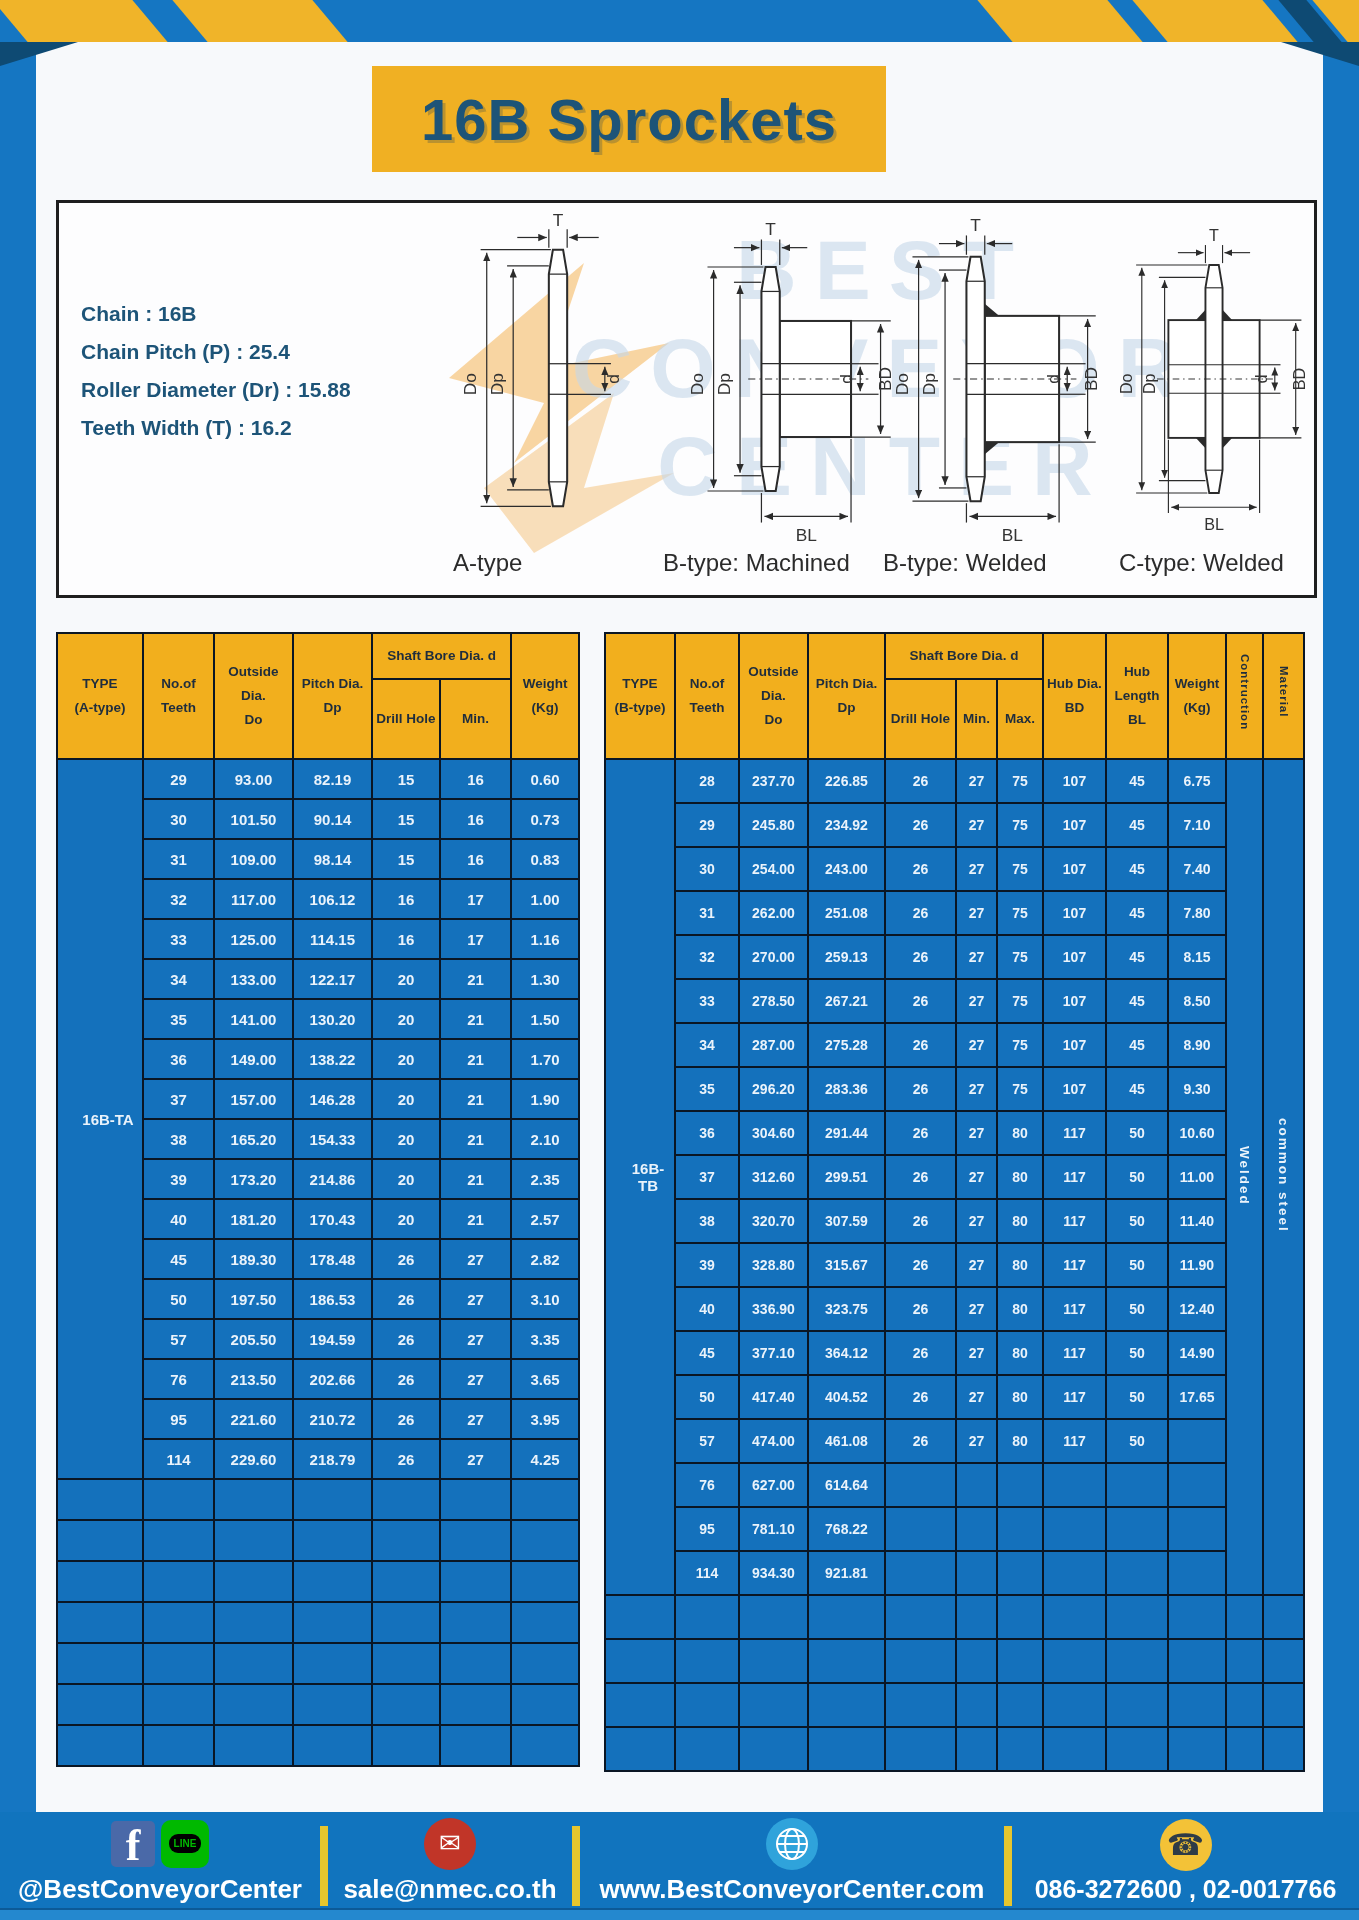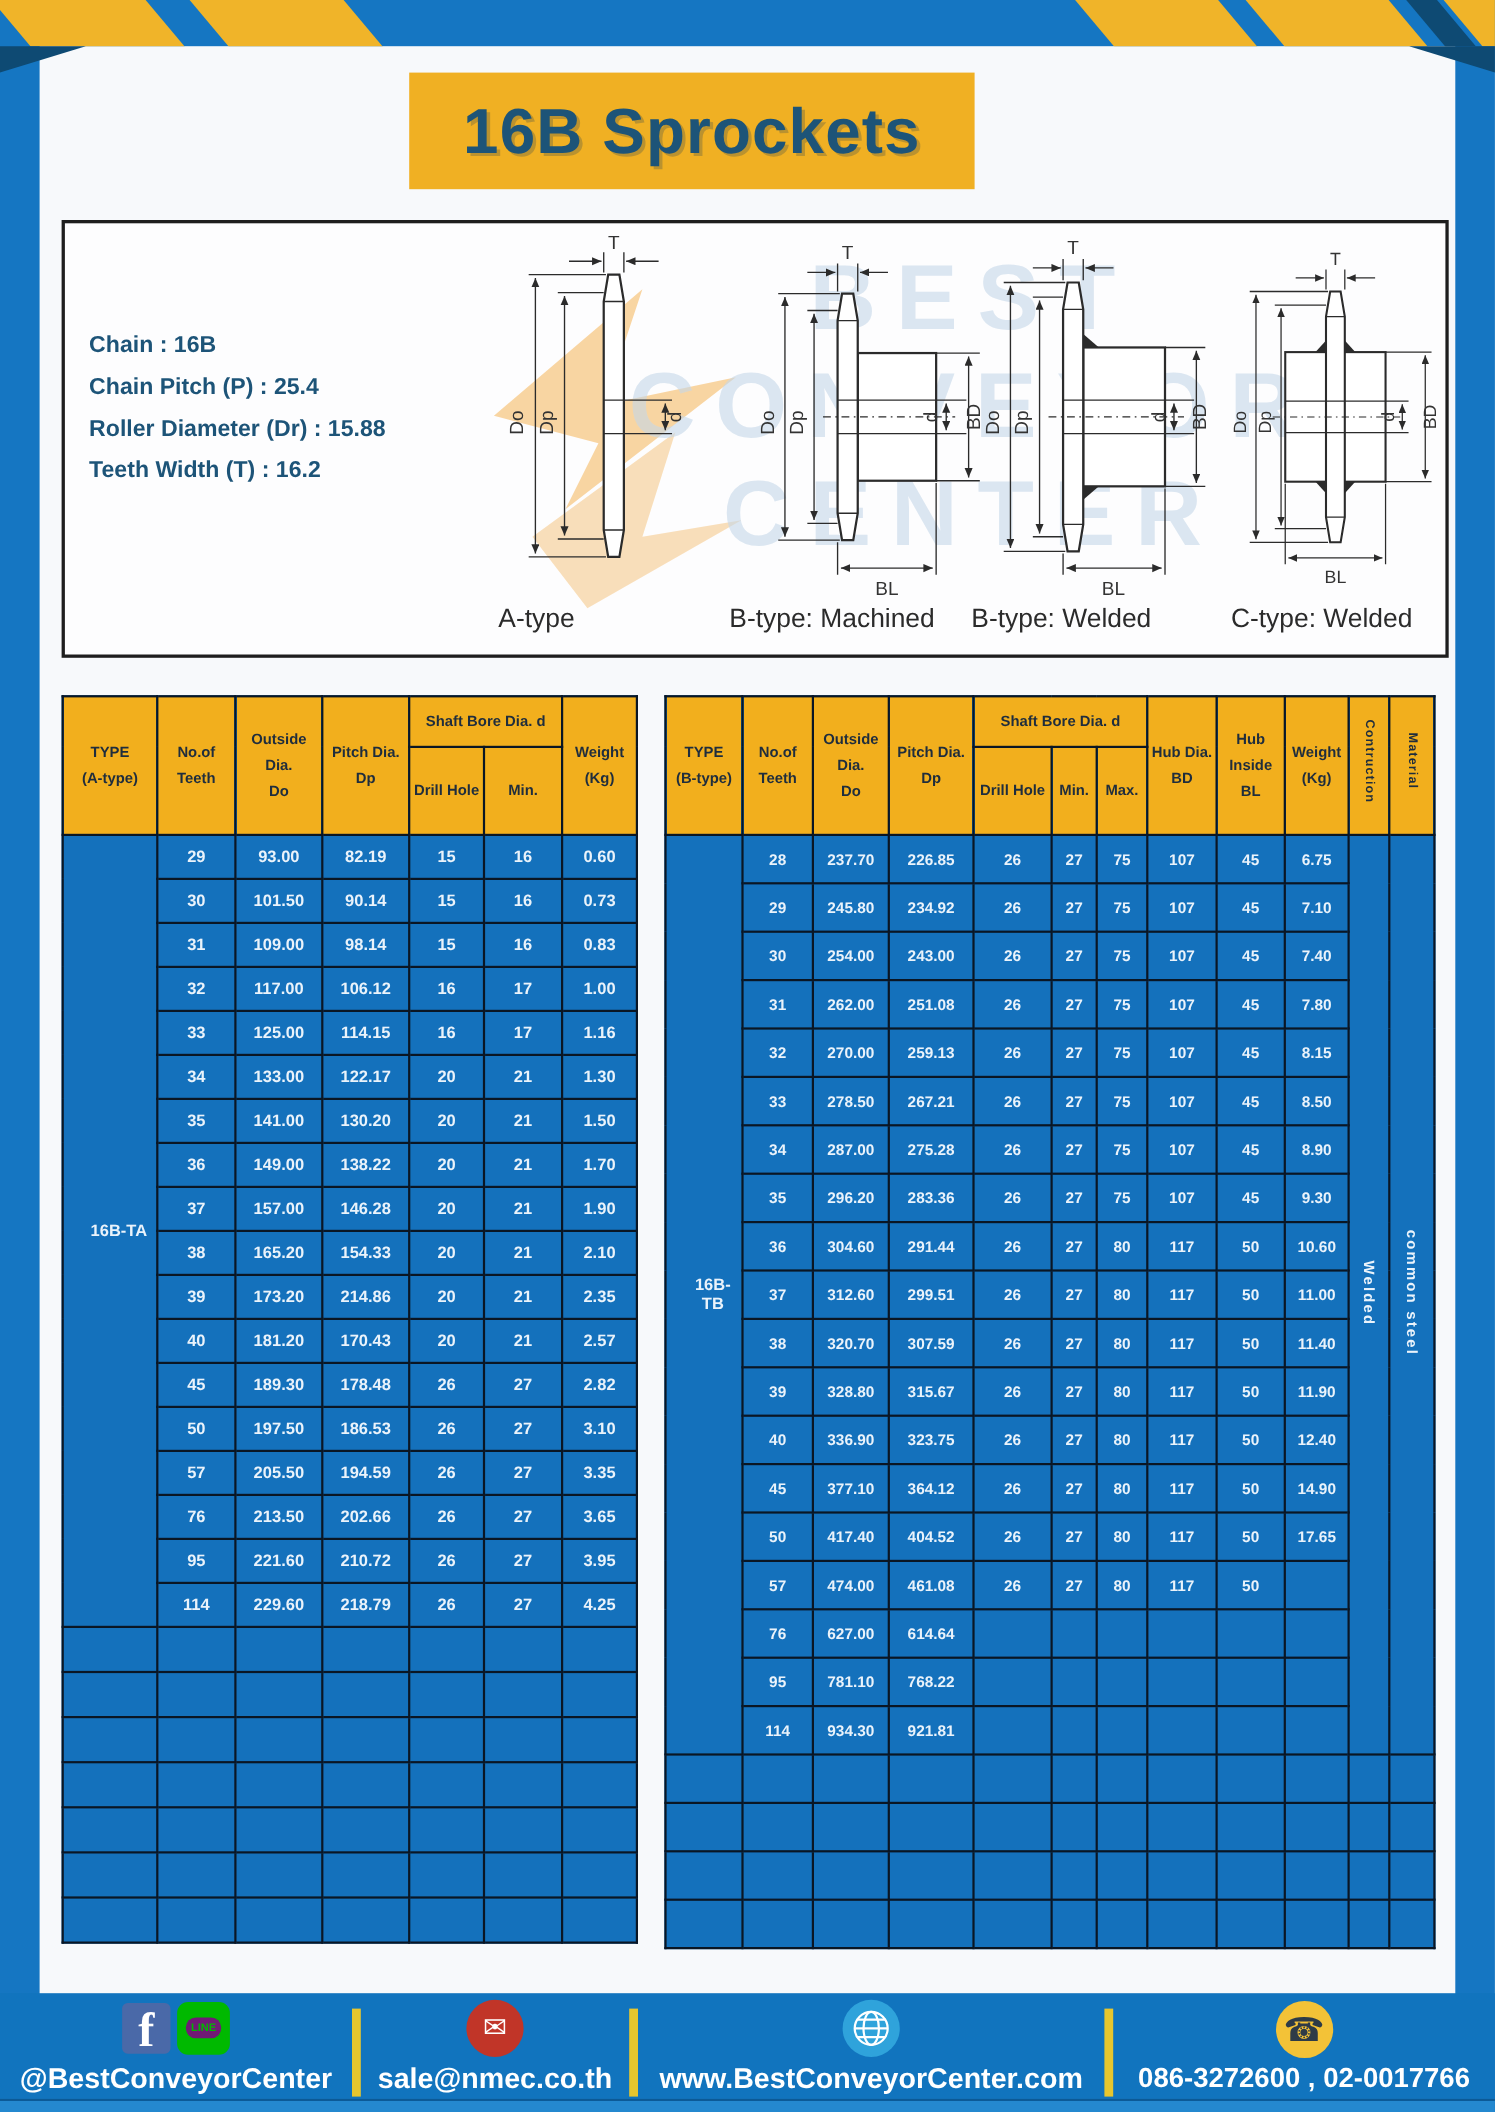--- a/index.html
+++ b/index.html
@@ -64,21 +64,21 @@
   .fsec{display:flex;flex-direction:column;align-items:center;justify-content:center;gap:4px;
         padding-bottom:10px;}
   .fsep{width:8px;height:80px;background:#E7C62E;flex:0 0 8px;}
   .ftext{color:#FFFFFF;font-weight:bold;font-size:26px;white-space:nowrap;}
   .ficons{display:flex;align-items:center;gap:6px;height:52px;}
   .fb-icon{width:44px;height:46px;background:#4A69A8;border-radius:5px;color:#fff;
            font-family:"Liberation Serif",serif;font-weight:bold;font-size:44px;
            display:flex;align-items:flex-end;justify-content:center;line-height:.95;}
   .line-icon{width:48px;height:48px;background:#00B900;border-radius:10px;
              display:flex;align-items:center;justify-content:center;}
-  .line-bubble{background:#701a75;border-radius:9px;padding:4px 5px;color:#00B900;
+  .line-bubble{background:#000000;border-radius:9px;padding:4px 5px;color:#00B900;
                font-size:10px;font-weight:bold;}
   .mail-icon{width:52px;height:52px;border-radius:50%;background:#C13528;color:#fff;
              font-size:26px;display:flex;align-items:center;justify-content:center;}
   .globe-icon{width:52px;height:52px;border-radius:50%;background:#2FA3DB;
               display:flex;align-items:center;justify-content:center;}
   .phone-icon{width:52px;height:52px;border-radius:50%;background:#F3C237;color:#2E3B47;
               font-size:30px;display:flex;align-items:center;justify-content:center;}
 </style>
 </head>
 <body>
@@ -555,21 +555,21 @@
 Teeth</th>
         <th rowspan="2">Outside
 Dia.
 Do</th>
         <th rowspan="2">Pitch Dia.
 Dp</th>
         <th colspan="3" class="grp">Shaft Bore Dia. d</th>
         <th rowspan="2">Hub Dia.
 BD</th>
         <th rowspan="2">Hub
-Inside
+Length
 BL</th>
         <th rowspan="2">Weight
 (Kg)</th>
         <th rowspan="2"><span class="vert">Contruction</span></th>
         <th rowspan="2"><span class="vert">Material</span></th>
       </tr>
       <tr>
         <th class="sub">Drill Hole</th>
         <th class="sub">Min.</th>
         <th class="sub">Max.</th>

